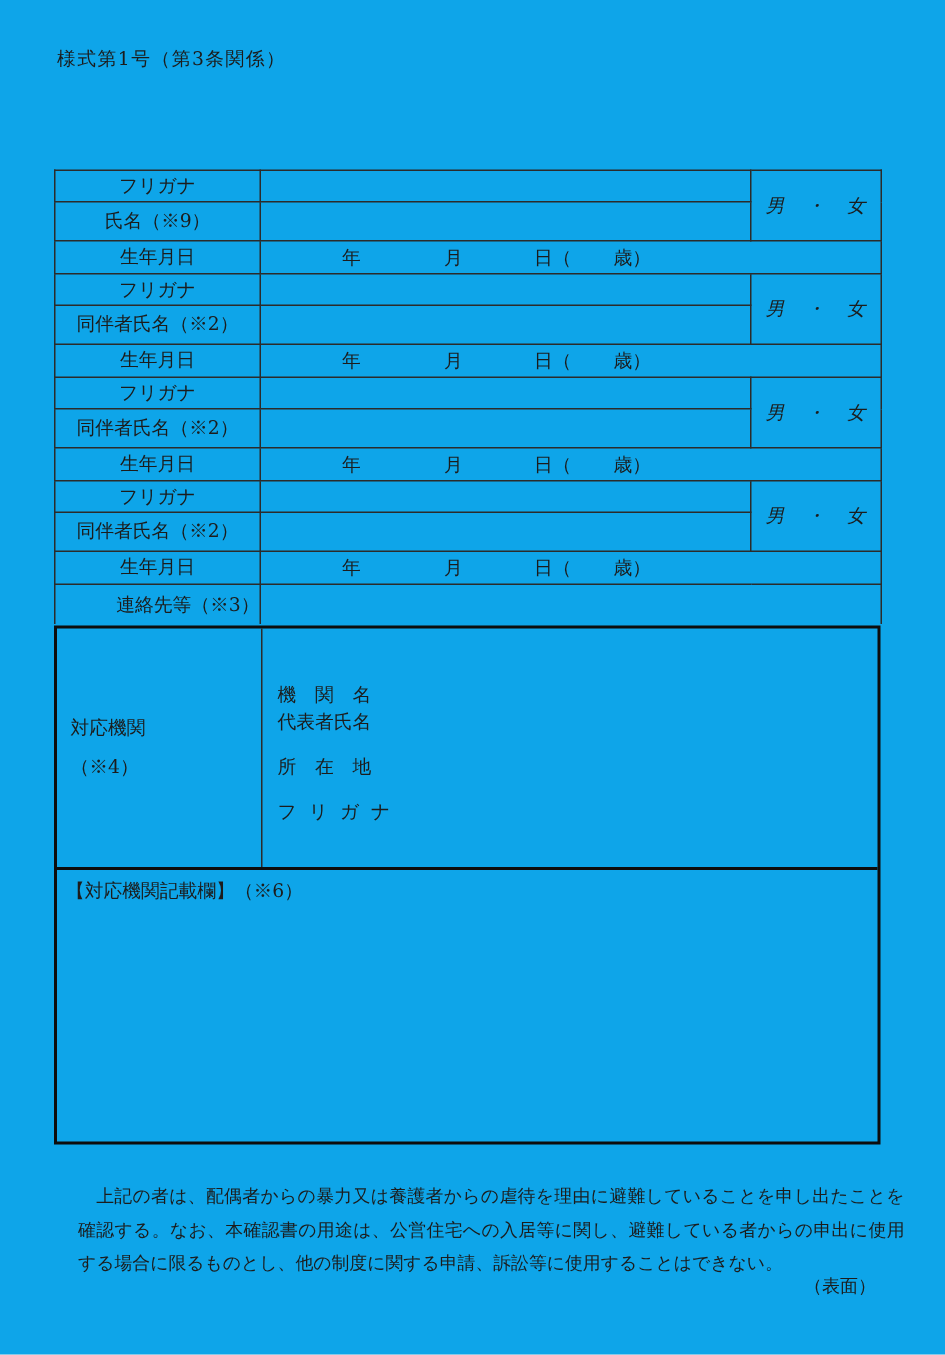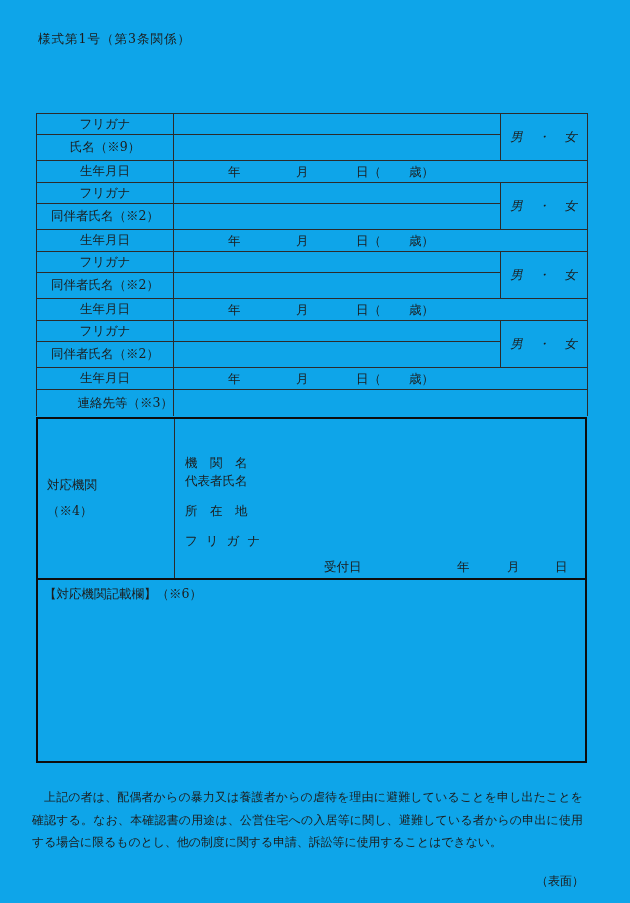--- a/index.html
+++ b/index.html
@@ -71,28 +71,27 @@
   .reception { position:absolute; top:140px; left:0; right:0; height:16px; }
   .reception span { position:absolute; white-space:nowrap; }
   .r-label { left:149px; } .r-year { left:282px; } .r-month { left:332px; } .r-day { left:380px; }
   .agency-entry {
     height:181px; box-sizing:border-box;
     padding:6px 0 0 6px;
   }
 
   
   .closing {
-    position:absolute; left:32px; top:786px; width:551px;
+    position:absolute; left:52px; top:786px; width:551px;
     font-size:11.9px; line-height:22.5px;
     text-align:justify;
   }
   .page-side {
     position:absolute; right:46px; top:849px;
     font-size:12px;
-    margin-top:24px;
   }
 </style>
 </head>
 <body>
 
 <div class="page">
 
   <div class="form-number">様式第1号（第3条関係）</div>
 
   <table class="main">
@@ -190,26 +189,20 @@
     <div class="agency-top">
       <div class="agency-label-cell">
         <div>対応機関</div>
         <div>（※4）</div>
       </div>
       <div class="agency-fields">
         <div class="af-row af-1">機　関　名</div>
         <div class="af-row af-2">代表者氏名</div>
         <div class="af-row af-3">所　在　地</div>
         <div class="af-row af-4">フリガナ</div>
-        <div class="reception">
-          <span class="r-label">受付日</span>
-          <span class="r-year">年</span>
-          <span class="r-month">月</span>
-          <span class="r-day">日</span>
-        </div>
       </div>
     </div>
     <div class="agency-entry">
       <span>【対応機関記載欄】（※6）</span>
     </div>
   </div>
 
   <div class="closing">　上記の者は、配偶者からの暴力又は養護者からの虐待を理由に避難していることを申し出たことを確認する。なお、本確認書の用途は、公営住宅への入居等に関し、避難している者からの申出に使用する場合に限るものとし、他の制度に関する申請、訴訟等に使用することはできない。</div>
   <div class="page-side">（表面）</div>
 

